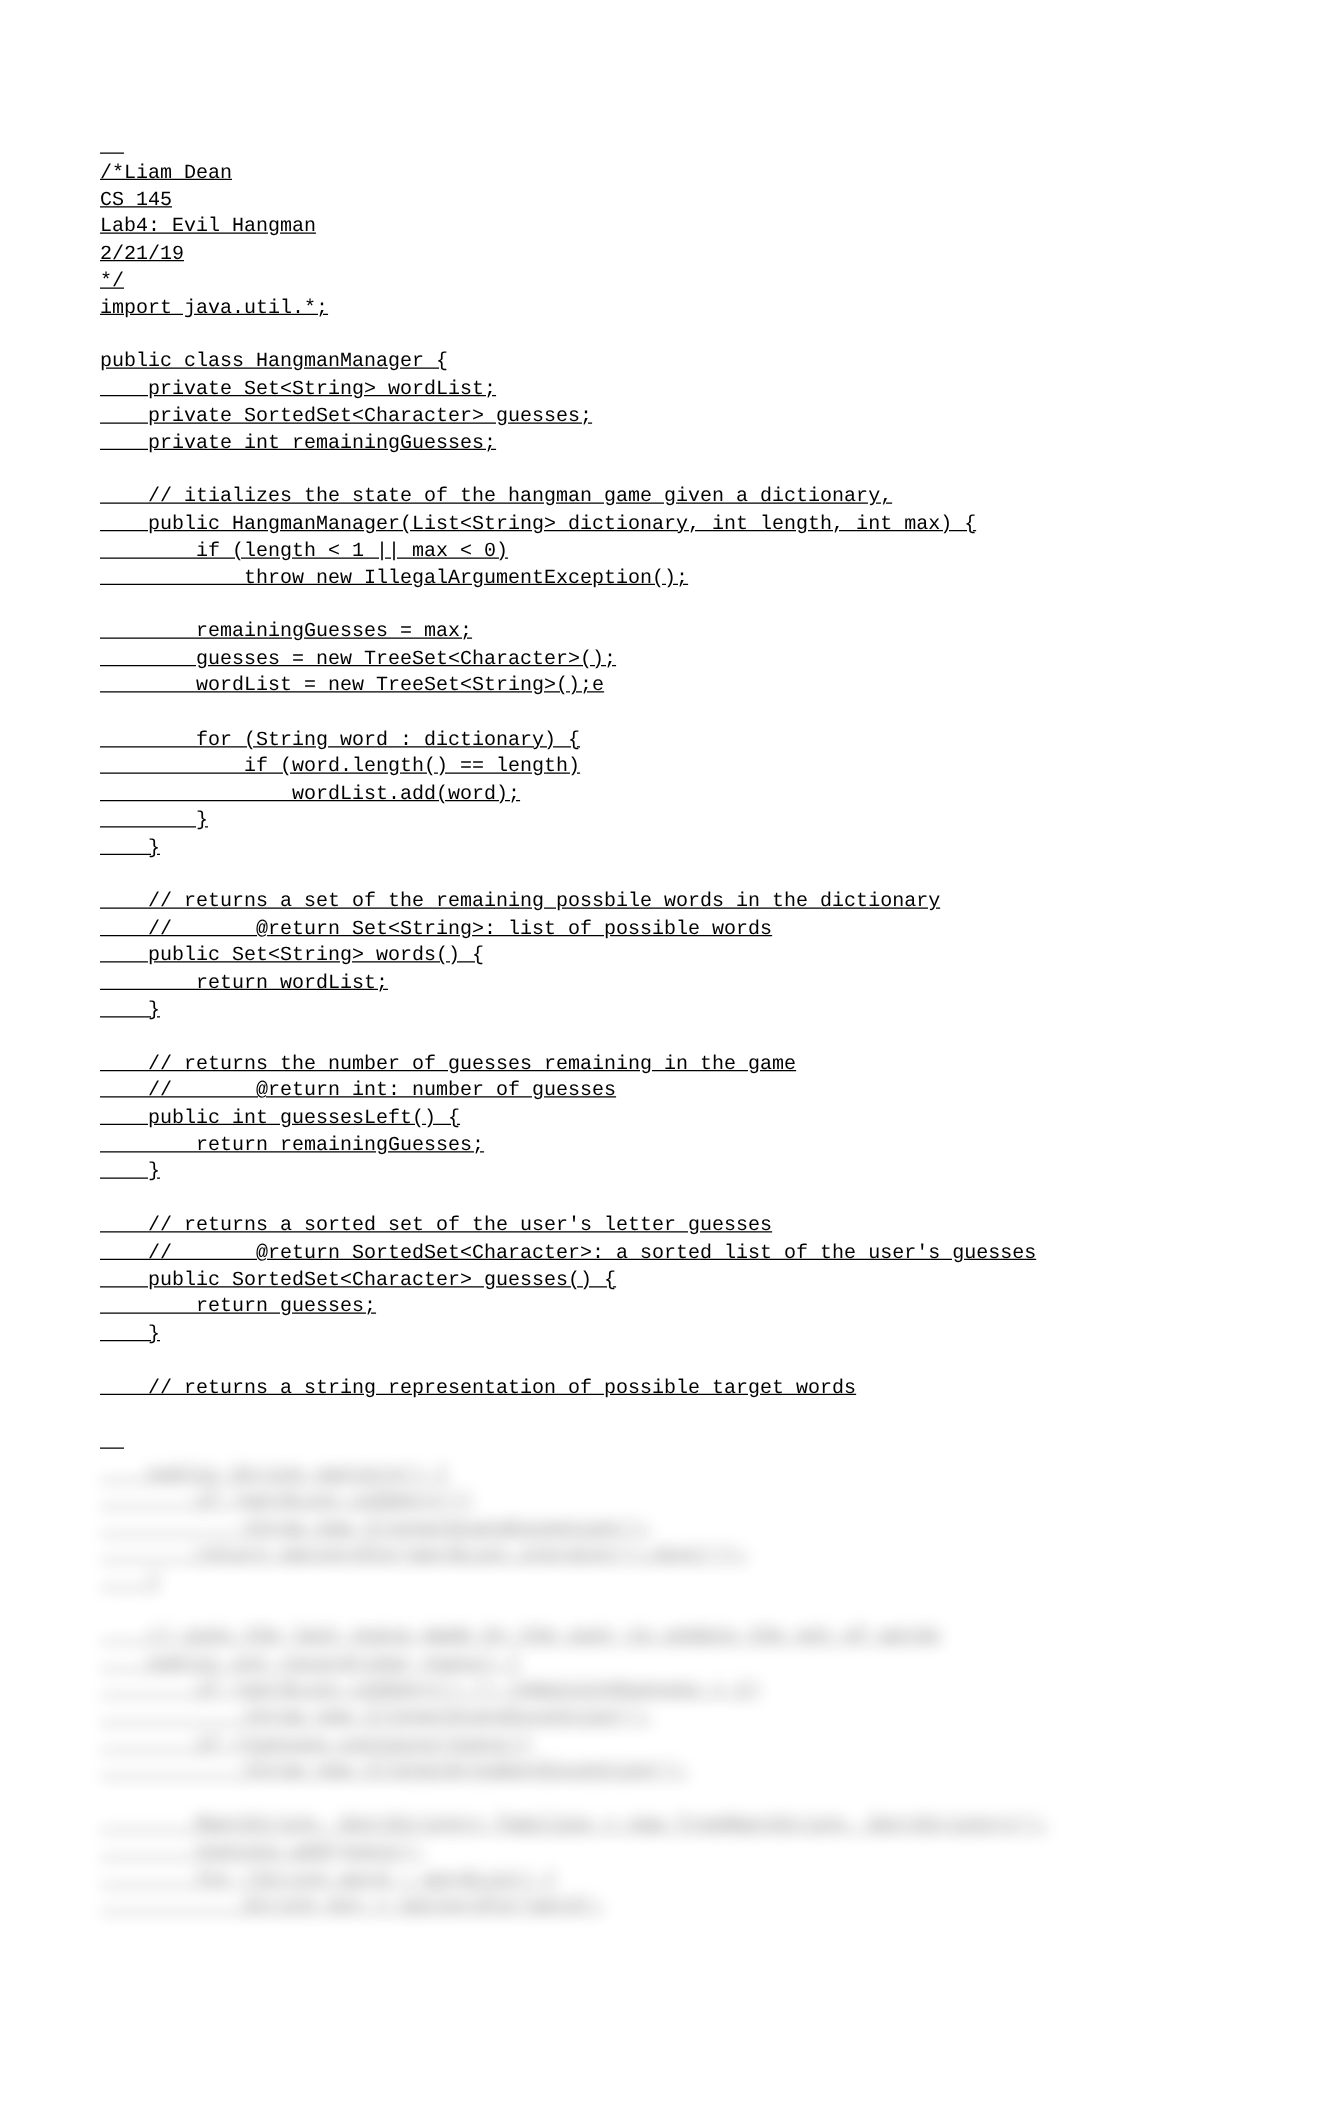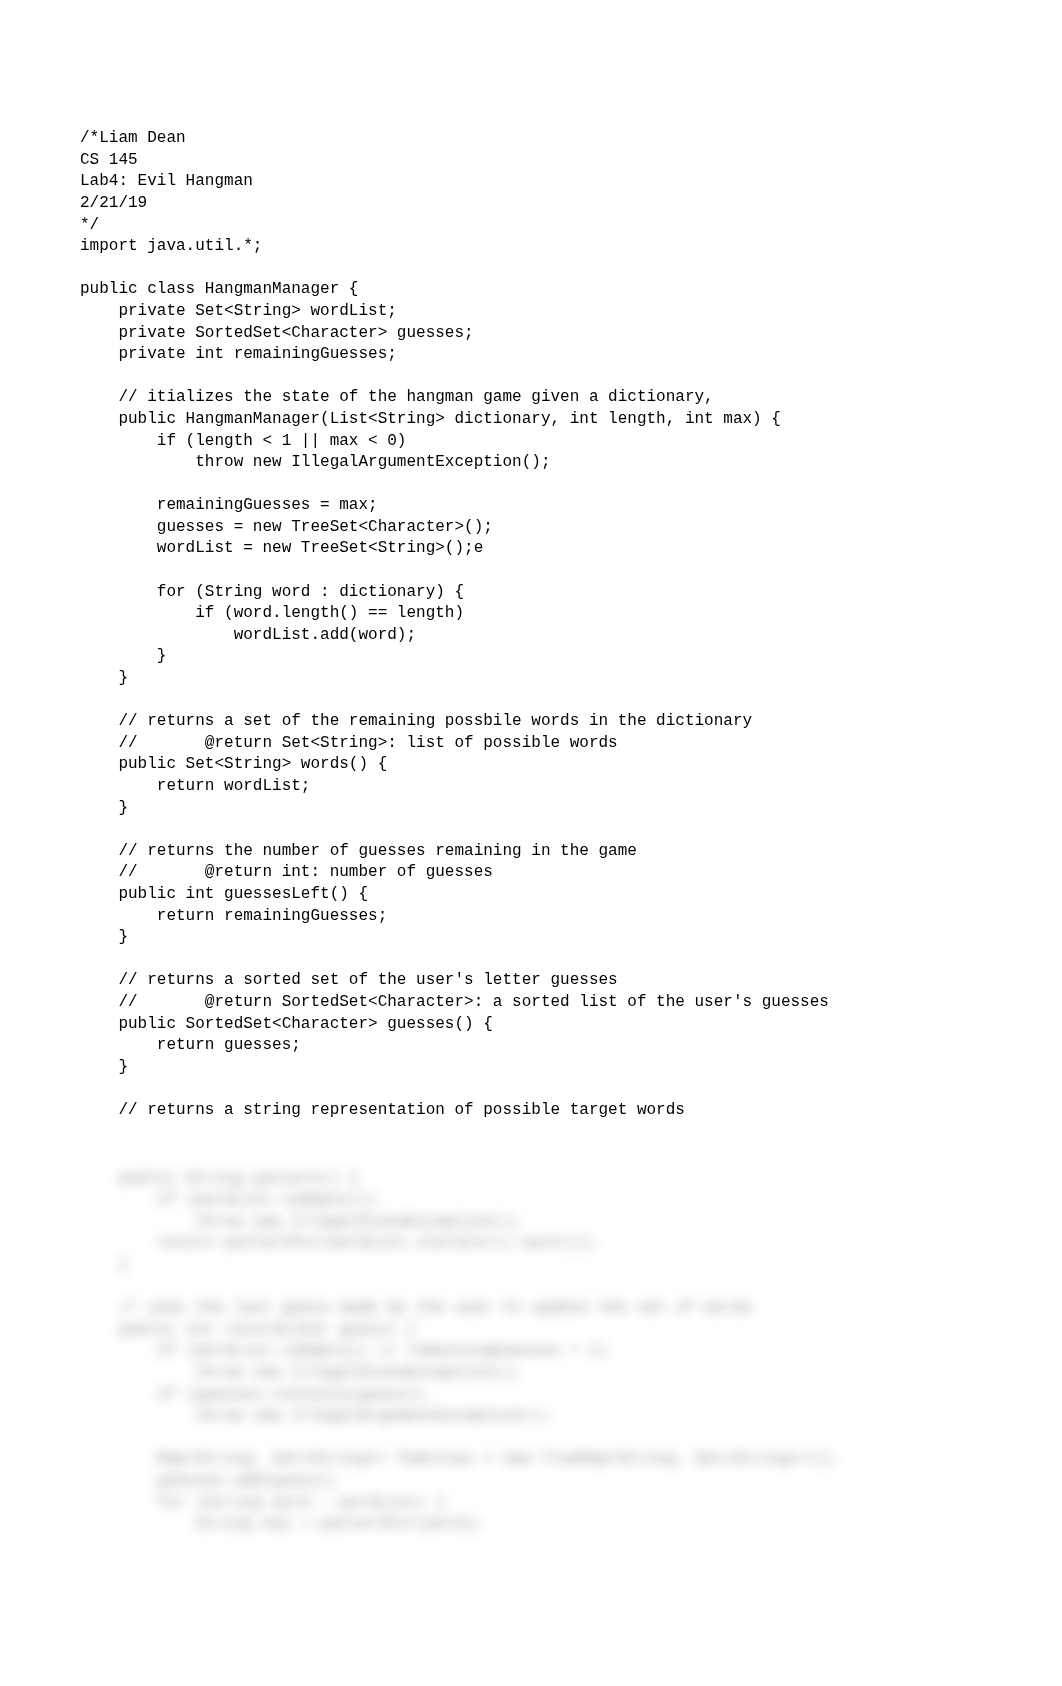--- a/index.html
+++ b/index.html
@@ -8,20 +8,21 @@
       background: #ffffff;
       font-family: "Courier New", Courier, monospace;
       font-size: 16px;
       line-height: 1.35;
       color: #000000;
       width: 1062px;
     }
     .page {
       padding: 85px 80px 60px 80px;
       white-space: pre;
+      text-decoration: underline;
     }
     .code-line {
       display: block;
       min-height: 1.35em;
     }
     .blur-section {
       filter: blur(6px);
       opacity: 0.65;
       margin-top: 4px;
     }

